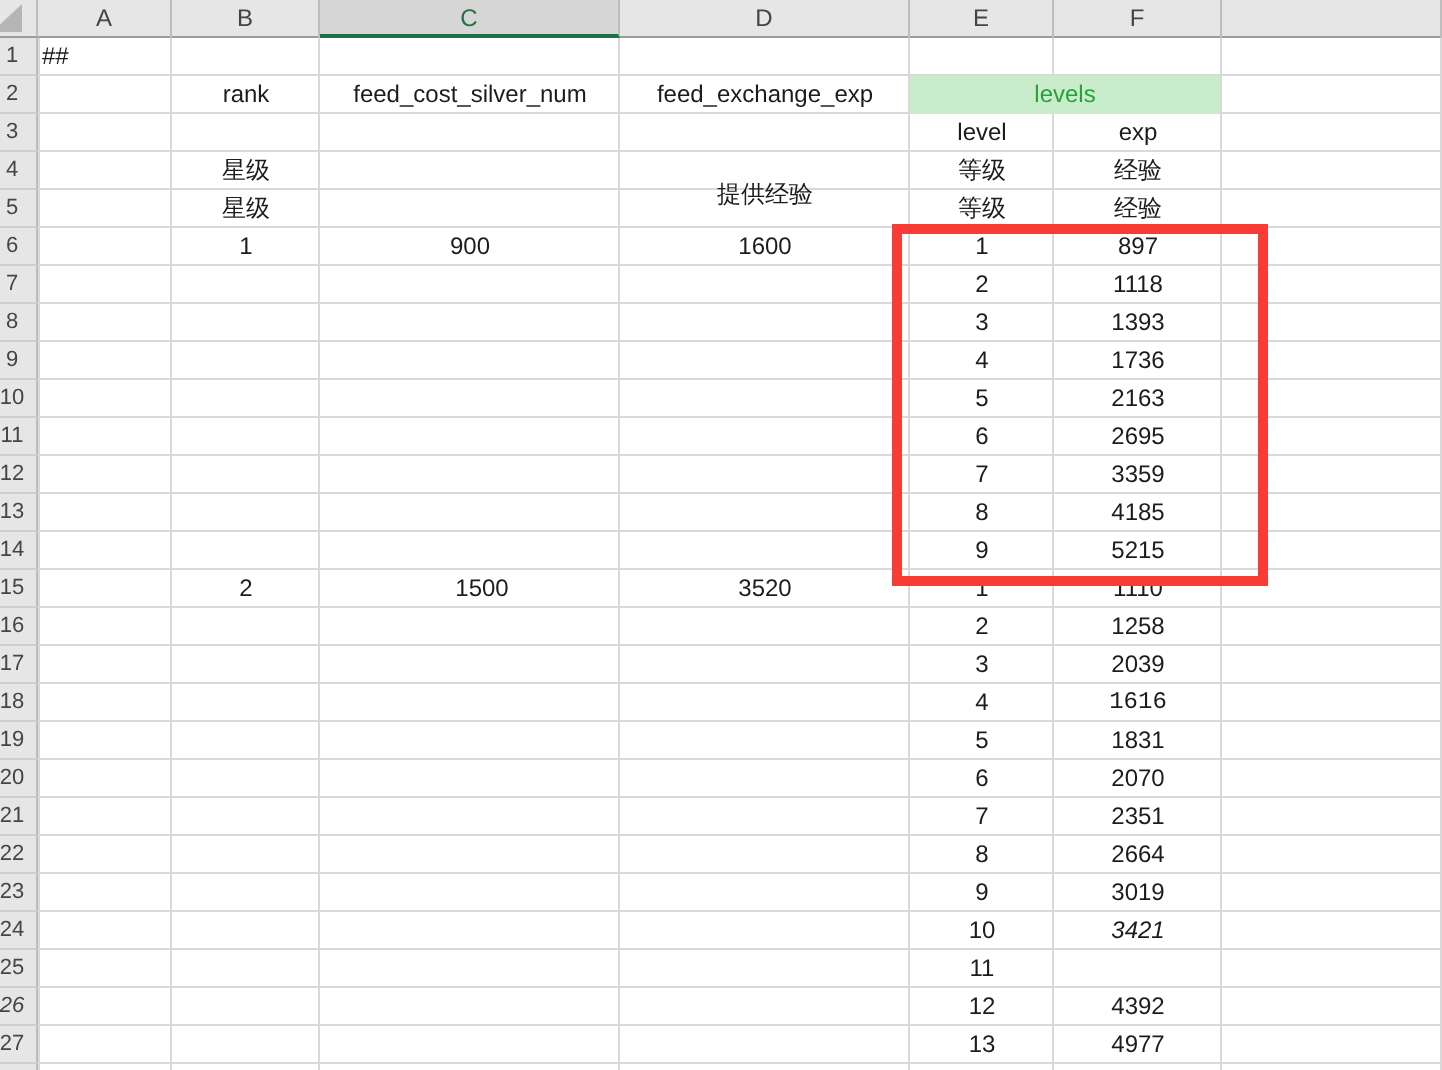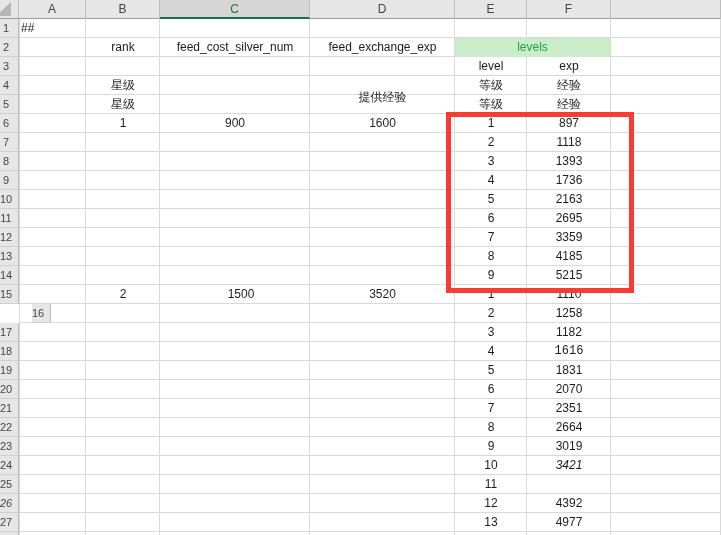--- a/index.html
+++ b/index.html
@@ -118,21 +118,21 @@
       </div>
       <div class="rowhead" style="top: 247px;">
         <span>13</span>
       </div>
       <div class="rowhead" style="top: 266px;">
         <span>14</span>
       </div>
       <div class="rowhead" style="top: 285px;">
         <span>15</span>
       </div>
-      <div class="rowhead" style="top: 304px; margin-left: 32px;">
+      <div class="rowhead" style="top: 304px;">
         <span>16</span>
       </div>
       <div class="rowhead" style="top: 323px;">
         <span>17</span>
       </div>
       <div class="rowhead" style="top: 342px;">
         <span>18</span>
       </div>
       <div class="rowhead" style="top: 361px;">
         <span>19</span>
@@ -239,21 +239,21 @@
       <div class="cell" style="left: 455px; top: 266px; width: 72px;">9</div>
       <div class="cell" style="left: 527px; top: 266px; width: 84px;">5215</div>
       <div class="cell" style="left: 86px; top: 285px; width: 74px;">2</div>
       <div class="cell" style="left: 166px; top: 285px; width: 150px;">1500</div>
       <div class="cell" style="left: 310px; top: 285px; width: 145px;">3520</div>
       <div class="cell" style="left: 455px; top: 285px; width: 72px;">1</div>
       <div class="cell" style="left: 527px; top: 285px; width: 84px;">1110</div>
       <div class="cell" style="left: 455px; top: 304px; width: 72px;">2</div>
       <div class="cell" style="left: 527px; top: 304px; width: 84px;">1258</div>
       <div class="cell" style="left: 455px; top: 323px; width: 72px;">3</div>
-      <div class="cell" style="left: 527px; top: 323px; width: 84px;">1182</div>
+      <div class="cell" style="left: 527px; top: 323px; width: 84px;">2039</div>
       <div class="cell" style="left: 455px; top: 342px; width: 72px;">4</div>
       <div class="cell" style="left: 527px; top: 342px; width: 84px; font-family: Liberation Mono, monospace;">1616</div>
       <div class="cell" style="left: 455px; top: 361px; width: 72px;">5</div>
       <div class="cell" style="left: 527px; top: 361px; width: 84px;">1831</div>
       <div class="cell" style="left: 455px; top: 380px; width: 72px;">6</div>
       <div class="cell" style="left: 527px; top: 380px; width: 84px;">2070</div>
       <div class="cell" style="left: 455px; top: 399px; width: 72px;">7</div>
       <div class="cell" style="left: 527px; top: 399px; width: 84px;">2351</div>
       <div class="cell" style="left: 455px; top: 418px; width: 72px;">8</div>
       <div class="cell" style="left: 527px; top: 418px; width: 84px;">2664</div>

